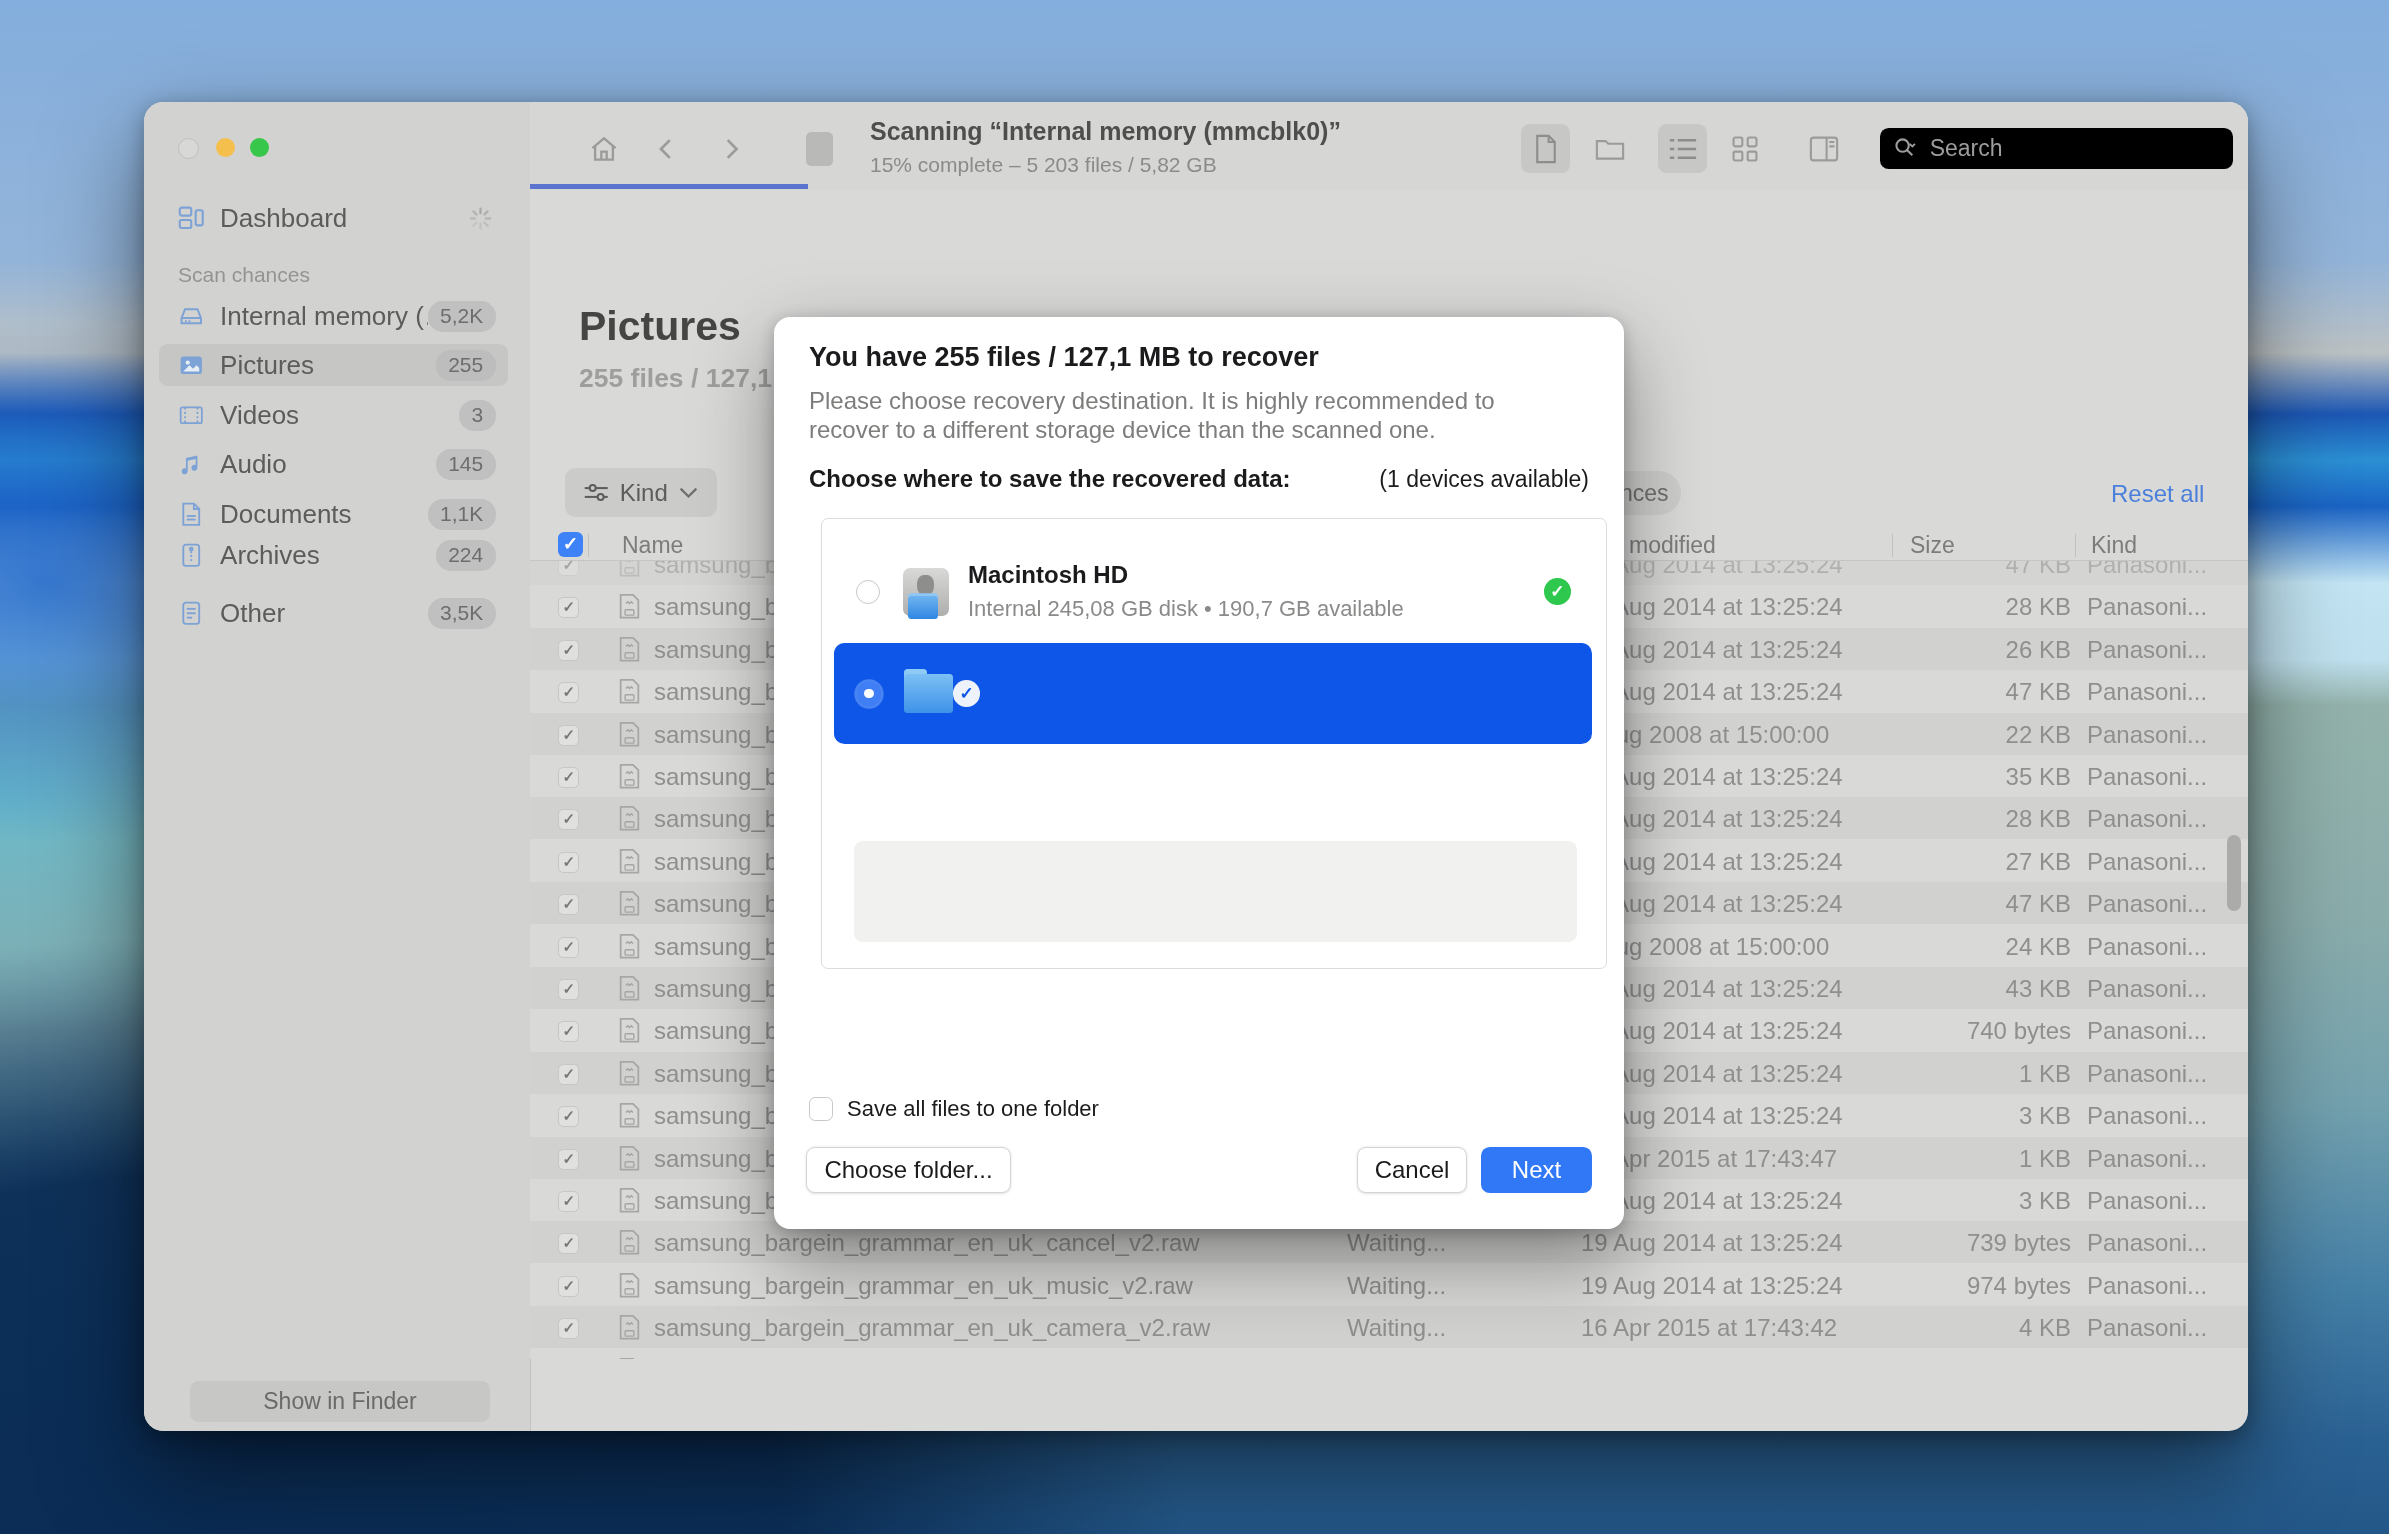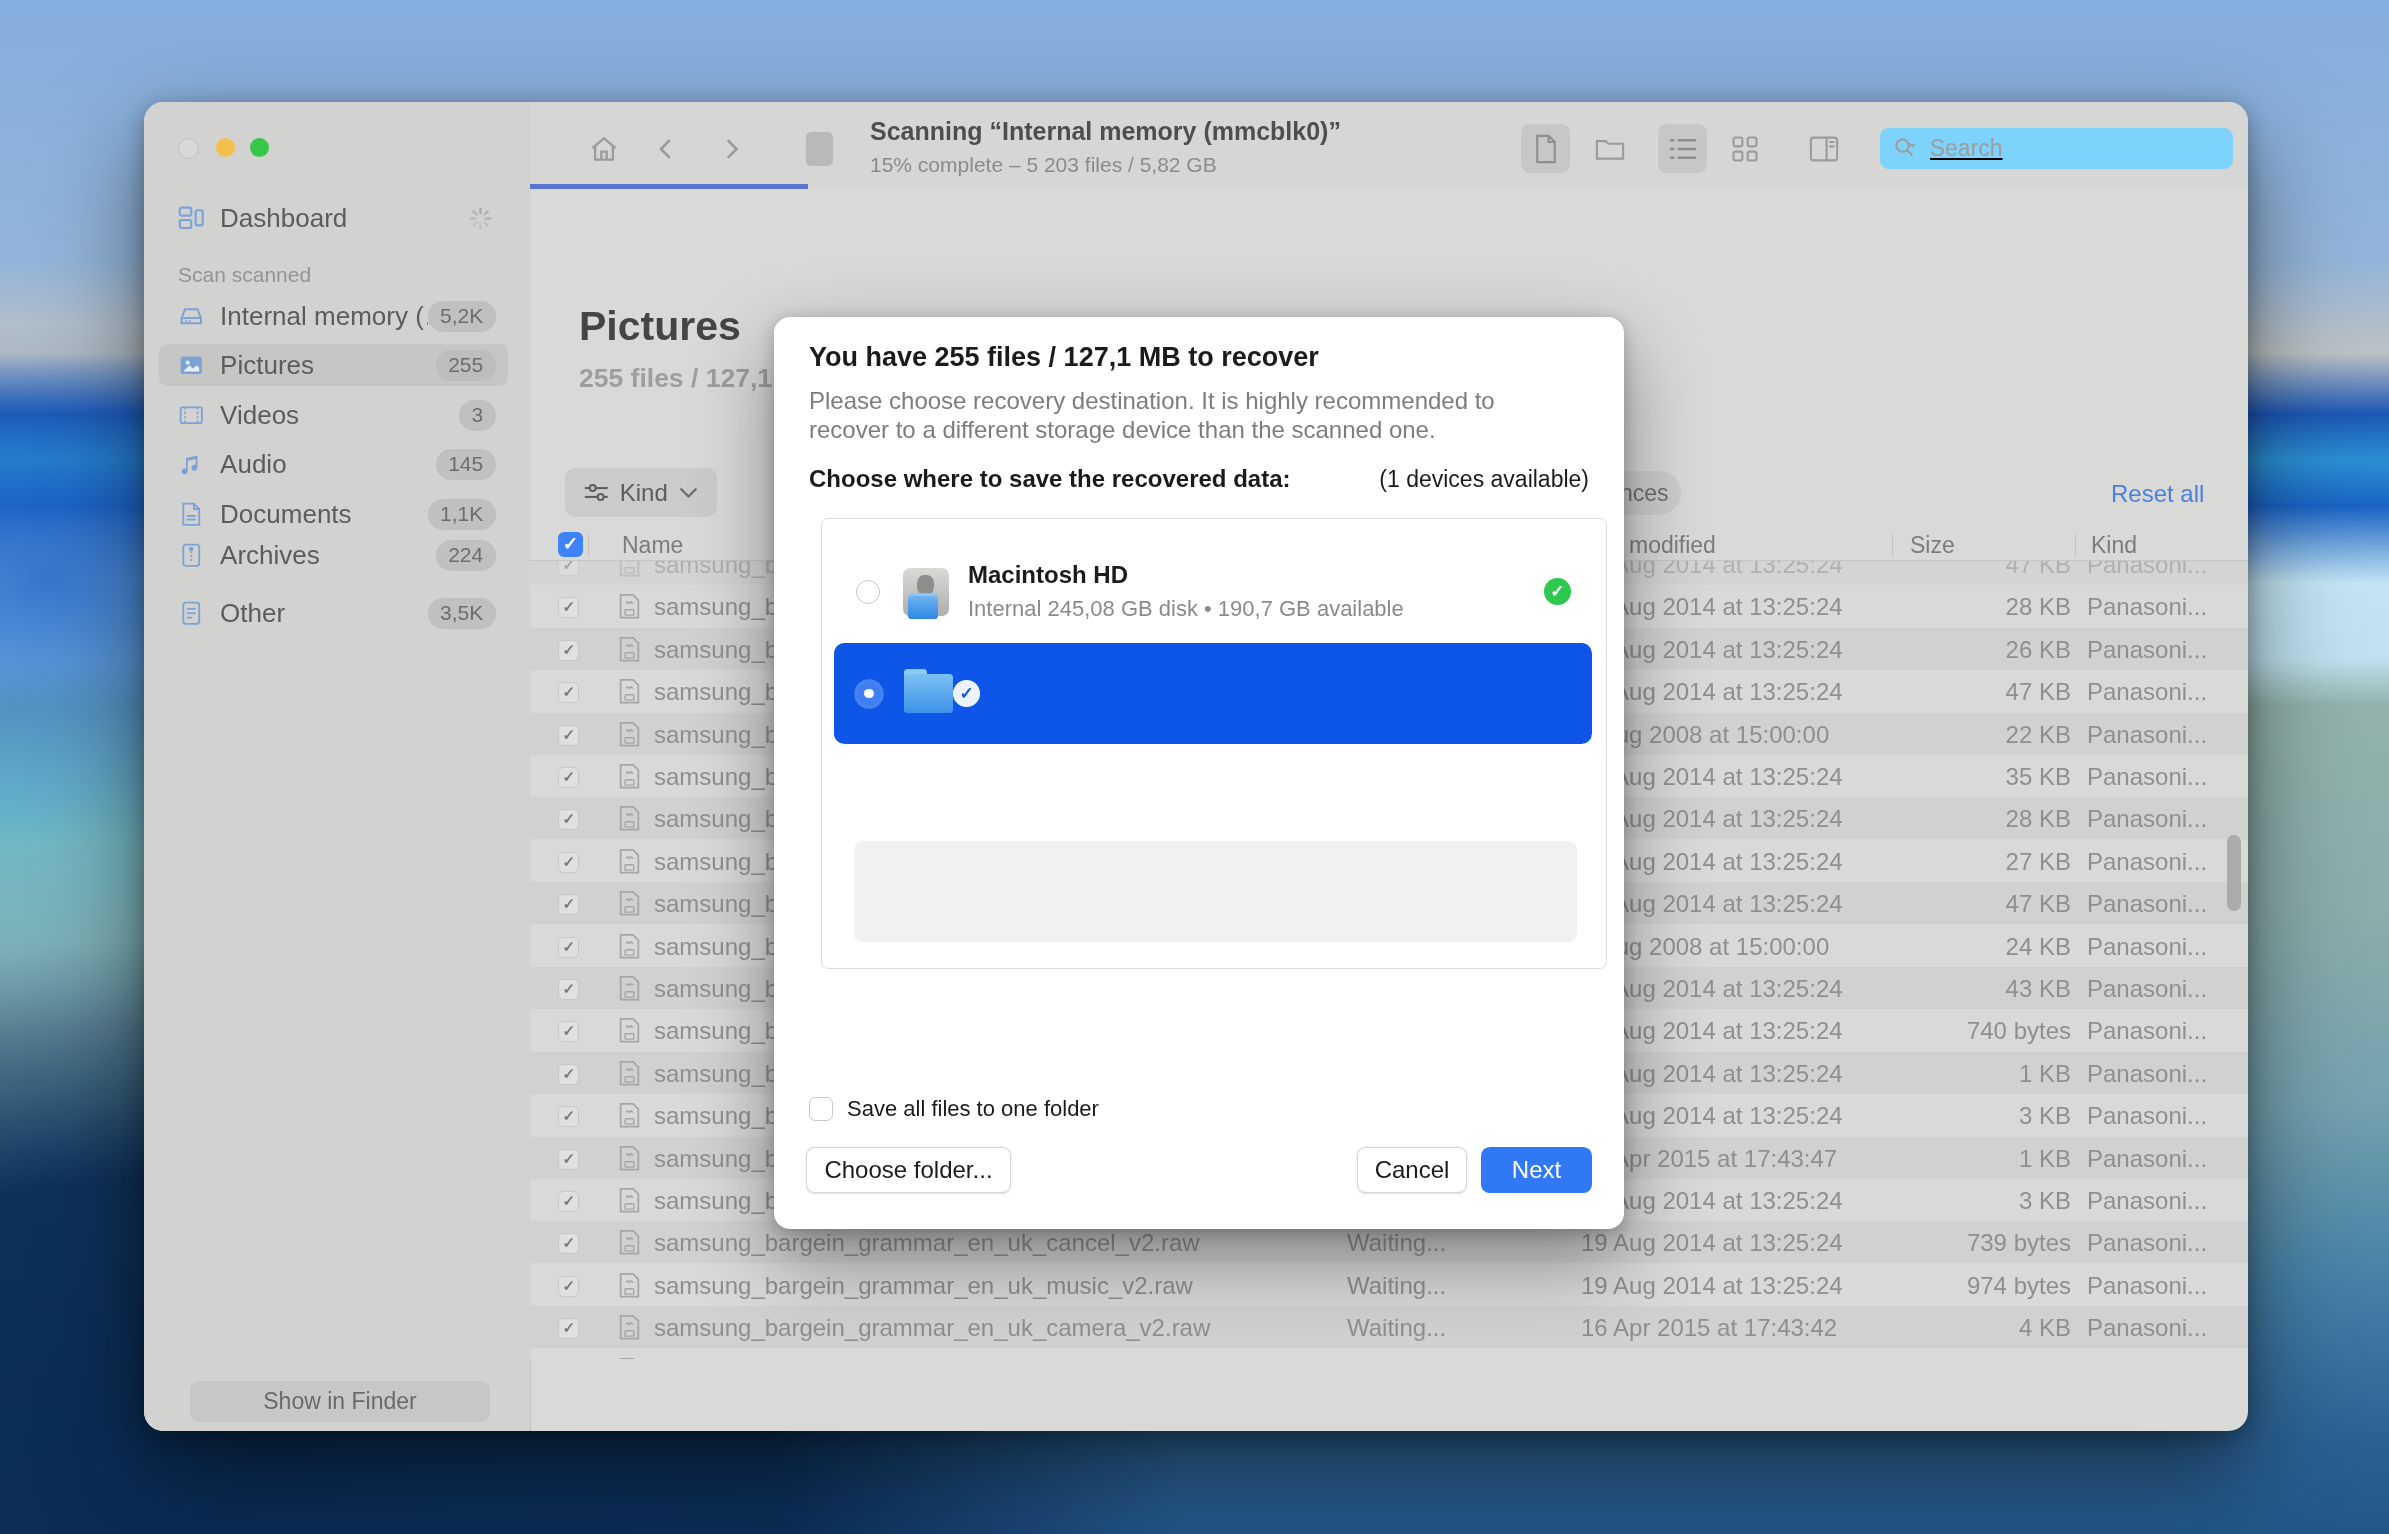--- a/index.html
+++ b/index.html
@@ -32,22 +32,22 @@
   .finder-btn{position:absolute;left:46px;top:1279px;width:300px;height:41px;border-radius:8.8px;background:#c7c7c6;
     color:#6a6a69;font-size:23px;display:flex;align-items:center;justify-content:center;}
   
   .content{position:absolute;left:386px;top:0;width:1718px;height:100%;}
   .toolbar{position:absolute;left:0;top:0;width:100%;height:88px;background:#d6d6d5;}
   .tb-icn{position:absolute;top:22px;width:49px;height:49px;display:flex;align-items:center;justify-content:center;border-radius:8.8px;}
   .tb-icn.active{background:#c7c7c6;}
   .tb-title{position:absolute;left:340px;top:15px;font-size:25px;font-weight:bold;color:#4e4e4d;white-space:nowrap;}
   .tb-sub{position:absolute;left:340px;top:51px;font-size:21px;color:#8b8b8a;white-space:nowrap;}
   .devicechip{position:absolute;left:276px;top:30px;width:26.5px;height:34px;border-radius:5.3px;background:#b9b9b8;}
-  .search{position:absolute;left:1350px;top:26px;width:353px;height:41px;border-radius:8.8px;background:#7dd3fc;
-    display:flex;align-items:center;text-decoration:underline;}
+  .search{position:absolute;left:1350px;top:26px;width:353px;height:41px;border-radius:8.8px;background:#000000;
+    display:flex;align-items:center;}
   .search input{border:none;background:transparent;outline:none;font-size:23px;color:#6f6f6e;width:265px;
     font-family:"Liberation Sans",sans-serif;}
   .search input::placeholder{color:#9d9d9c;}
   .progress{position:absolute;left:0;top:82px;height:5.3px;background:#5b74cf;width:278px;}
   .main{position:absolute;left:0;top:88px;width:100%;height:1169px;background:#d9d9d8;overflow:hidden;}
   .h1{position:absolute;left:49px;top:113px;font-size:41px;font-weight:bold;color:#454544;}
   .h2{position:absolute;left:49px;top:173px;font-size:26.5px;font-weight:600;color:#9e9e9d;}
   .show-btn{position:absolute;left:35px;top:278px;width:152px;height:49px;border-radius:10.6px;background:#cbcbca;
     display:flex;align-items:center;justify-content:center;gap:10.6px;color:#5c5c5b;font-size:24px;}
   .chip{position:absolute;left:928px;top:281px;width:223px;height:44px;border-radius:22px;background:#cdcdcc;
@@ -144,21 +144,21 @@
             <line x1="24" y1="13" x2="19" y2="13" opacity=".6"></line>
               <line x1="21" y1="21" x2="17.5" y2="17.5" opacity=".45"></line>
             <line x1="13" y1="24" x2="13" y2="19" opacity=".35"></line>
               <line x1="5" y1="21" x2="8.5" y2="17.5" opacity=".3"></line>
             <line x1="2" y1="13" x2="7" y2="13" opacity=".5"></line>
               <line x1="5" y1="5" x2="8.5" y2="8.5" opacity=".7"></line>
           </svg>
           </span>
       </div>
 
-      <div class="section-label">Scan scanned</div>
+      <div class="section-label">Scan chances</div>
       <div id="sb-items">
           <div class="sb-item" style="top: 0px;">
             <span class="sb-icn">
               <svg width="26.5" height="26.5" viewBox="0 0 30 30" fill="none" stroke="#7da2d6" stroke-width="2.2">
                 <path d="M4 17 L8 7 H22 L26 17 V23 H4 Z"></path>
                 <line x1="4" y1="17" x2="26" y2="17"></line>
                 <line x1="8" y1="20.5" x2="16" y2="20.5" stroke-dasharray="2 2"></line>
               </svg>
             </span>
             <span class="sb-label">Internal memory (…</span>

